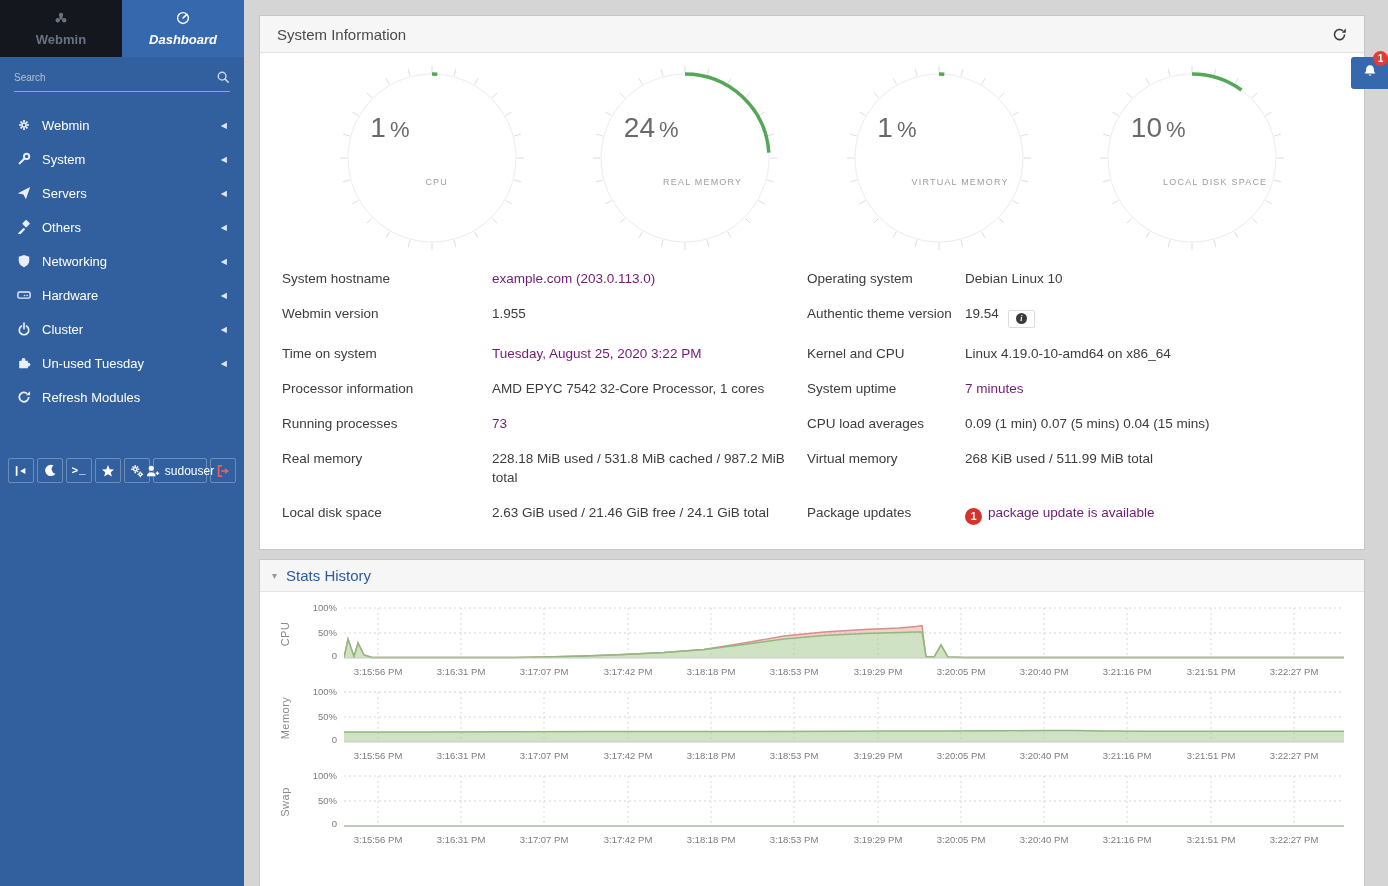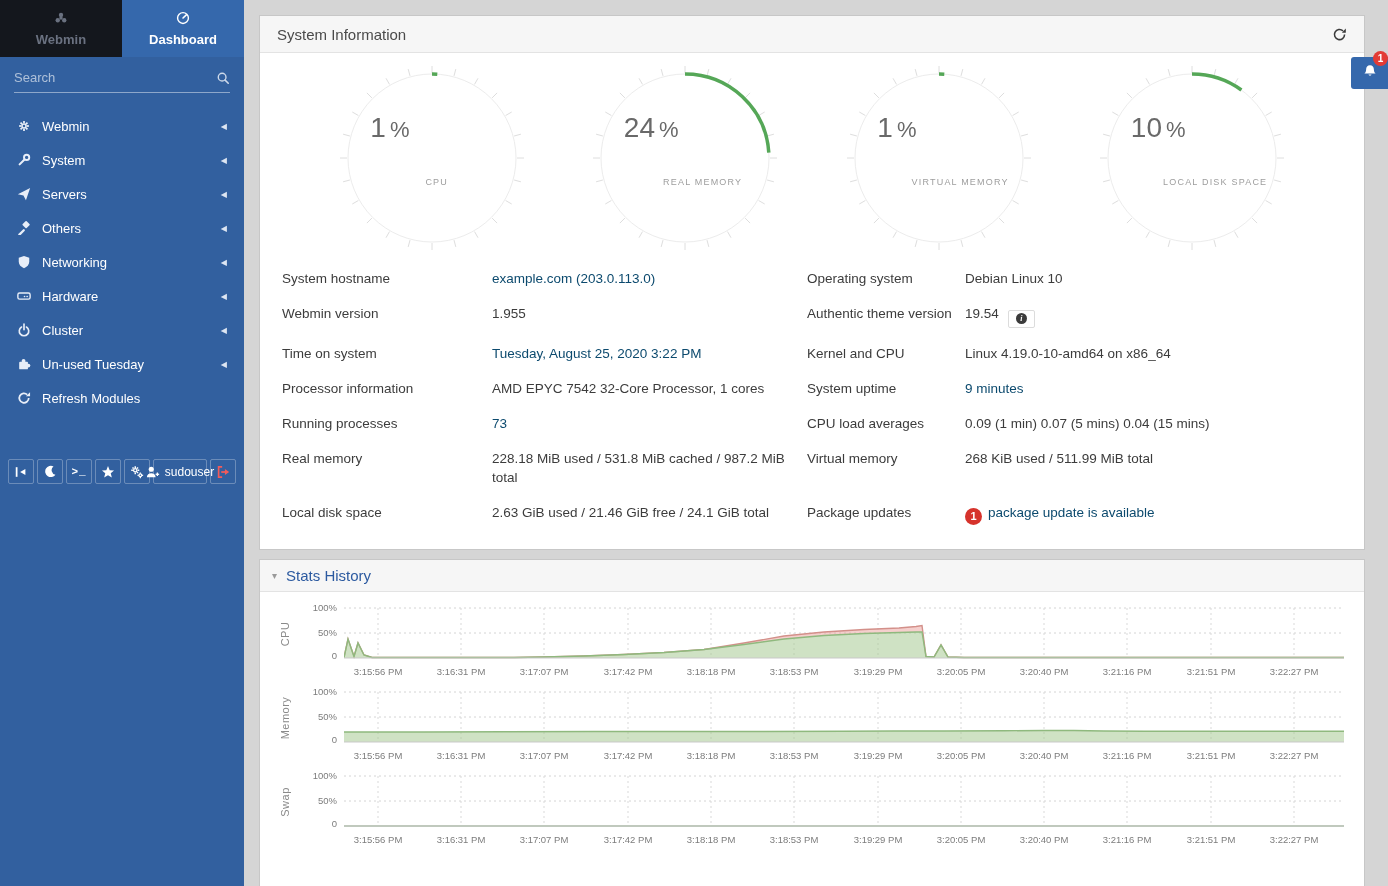--- a/index.html
+++ b/index.html
@@ -5,24 +5,24 @@
   * { box-sizing: border-box; margin: 0; padding: 0; }
   html,body { width:1388px; height:886px; overflow:hidden; }
   body { font-family:"Liberation Sans","DejaVu Sans",sans-serif; background:#d5d5d5; position:relative; }
   .app { display:flex; width:1388px; height:886px; }
 
   
   .sidebar { width:244px; flex-shrink:0; background:#32609f; display:flex; flex-direction:column; position:relative; }
   .tabs { display:flex; height:57px; }
   .tab { flex:1; display:flex; flex-direction:column; align-items:center; justify-content:center; gap:3px; cursor:pointer; }
   .tab-webmin { background:#14171d; color:#6a7180; }
-  .tab-dashboard { background:#3568ac; color:#ffffff; }
+  .tab-dashboard { background:#3568ac; color:#ffffff;font-style:italic; }
   .tab-label { font-size:13px; font-weight:bold; }
   .search-row { margin:13px 14px 4px 14px; display:flex; align-items:center; border-bottom:1px solid rgba(255,255,255,.45); padding-bottom:7px; }
-  .search-input { flex:1; background:transparent; border:none; outline:none; color:#7dd3fc; font-size:13px; }
+  .search-input { flex:1; background:transparent; border:none; outline:none; color:#7dd3fc; font-size:10px; }
   .search-input::placeholder { color:rgba(255,255,255,.6); }
   .search-ic { color:#cdd9ea; display:inline-flex; }
   .nav { margin-top:12px; }
   .nav-item { display:flex; align-items:center; height:34px; padding:0 17px; color:#fff; font-size:13px; cursor:pointer; }
   .nav-icon { width:25px; display:inline-flex; color:#e8eef8; }
   .nav-caret { margin-left:auto; font-size:8px; color:#dde6f3; }
   .side-toolbar { display:flex; gap:3px; margin:44px 8px 0 8px; }
   .tool-btn { border:1px solid rgba(255,255,255,.28); border-radius:2px; height:25px; min-width:26px; display:flex; align-items:center; justify-content:center; gap:5px; color:#fff; font-size:12px; padding:0 5px; cursor:pointer; white-space:nowrap; }
   .tool-btn.danger { color:#f25b5b; }
   .term-glyph { font-family:"Liberation Mono","DejaVu Sans Mono",monospace; font-size:11px; font-weight:bold; letter-spacing:1px; }
@@ -36,21 +36,21 @@
   
   .gauges { display:flex; justify-content:space-around; padding:12px 45px 2px 45px; }
   .gauge { position:relative; width:186px; height:186px; }
   .gauge-value { position:absolute; left:17%; top:25%; font-size:28px; color:#696969; }
   .gauge-unit { font-size:22px; margin-left:4px; }
   .gauge-label { position:absolute; top:60%; left:50%; transform:translateX(-28%); font-size:9px; letter-spacing:1.2px; color:#9d9d9d; white-space:nowrap; }
 
   
   .info-table { display:grid; grid-template-columns:210px 315px 158px 1fr; padding:8px 22px 16px 22px; font-size:13.5px; color:#3c3c3c; }
   .cell { padding:8px 4px 8px 0; line-height:19px; }
-  .lnk { color:#0c4a6e; cursor:pointer; text-decoration:none; }
+  .lnk { color:#701a75; cursor:pointer; text-decoration:none; }
   .badge-red { background:#d6332c; color:#fff; border-radius:50%; width:17px; height:17px; display:inline-flex; align-items:center; justify-content:center; font-size:11px; font-weight:bold; margin-right:6px; vertical-align:-3px; }
   .info-btn { display:inline-flex; align-items:center; justify-content:center; border:1px solid #dcdcdc; background:#fff; border-radius:2px; width:27px; height:18px; margin-left:9px; vertical-align:-3px; cursor:pointer; }
   .circle-i { background:#3b3b3b; color:#fff; border-radius:50%; width:11px; height:11px; font-size:8px; font-weight:bold; display:inline-flex; align-items:center; justify-content:center; font-family:"Liberation Serif","DejaVu Serif",serif; font-style:italic; }
 
   
   .stats-panel { margin-top:9px; height:400px; }
   .stats-header { background:#f6f6f6; border-bottom:1px solid #e3e3e3; height:32px; display:flex; align-items:center; padding:0 12px; }
   .collapse-tri { color:#9a9a9a; font-size:10px; margin-right:9px; cursor:pointer; }
   .stats-title { color:#2c5aa0; font-size:15px; }
   .charts { padding:14px 0 10px 0; }
@@ -420,21 +420,21 @@
           <div class="cell"><span>19.54</span><span class="info-btn">
               <span class="circle-i">i</span>
             </span></div>
           <div class="cell">Time on system</div>
           <div class="cell"><span class="lnk">Tuesday, August 25, 2020 3:22 PM</span></div>
           <div class="cell">Kernel and CPU</div>
           <div class="cell"><span>Linux 4.19.0-10-amd64 on x86_64</span></div>
           <div class="cell">Processor information</div>
           <div class="cell"><span>AMD EPYC 7542 32-Core Processor, 1 cores</span></div>
           <div class="cell">System uptime</div>
-          <div class="cell"><span class="lnk">9 minutes</span></div>
+          <div class="cell"><span class="lnk">7 minutes</span></div>
           <div class="cell">Running processes</div>
           <div class="cell"><span class="lnk">73</span></div>
           <div class="cell">CPU load averages</div>
           <div class="cell"><span>0.09 (1 min) 0.07 (5 mins) 0.04 (15 mins)</span></div>
           <div class="cell">Real memory</div>
           <div class="cell"><span>228.18 MiB used / 531.8 MiB cached / 987.2 MiB total</span></div>
           <div class="cell">Virtual memory</div>
           <div class="cell"><span>268 KiB used / 511.99 MiB total</span></div>
           <div class="cell">Local disk space</div>
           <div class="cell"><span>2.63 GiB used / 21.46 GiB free / 24.1 GiB total</span></div>

